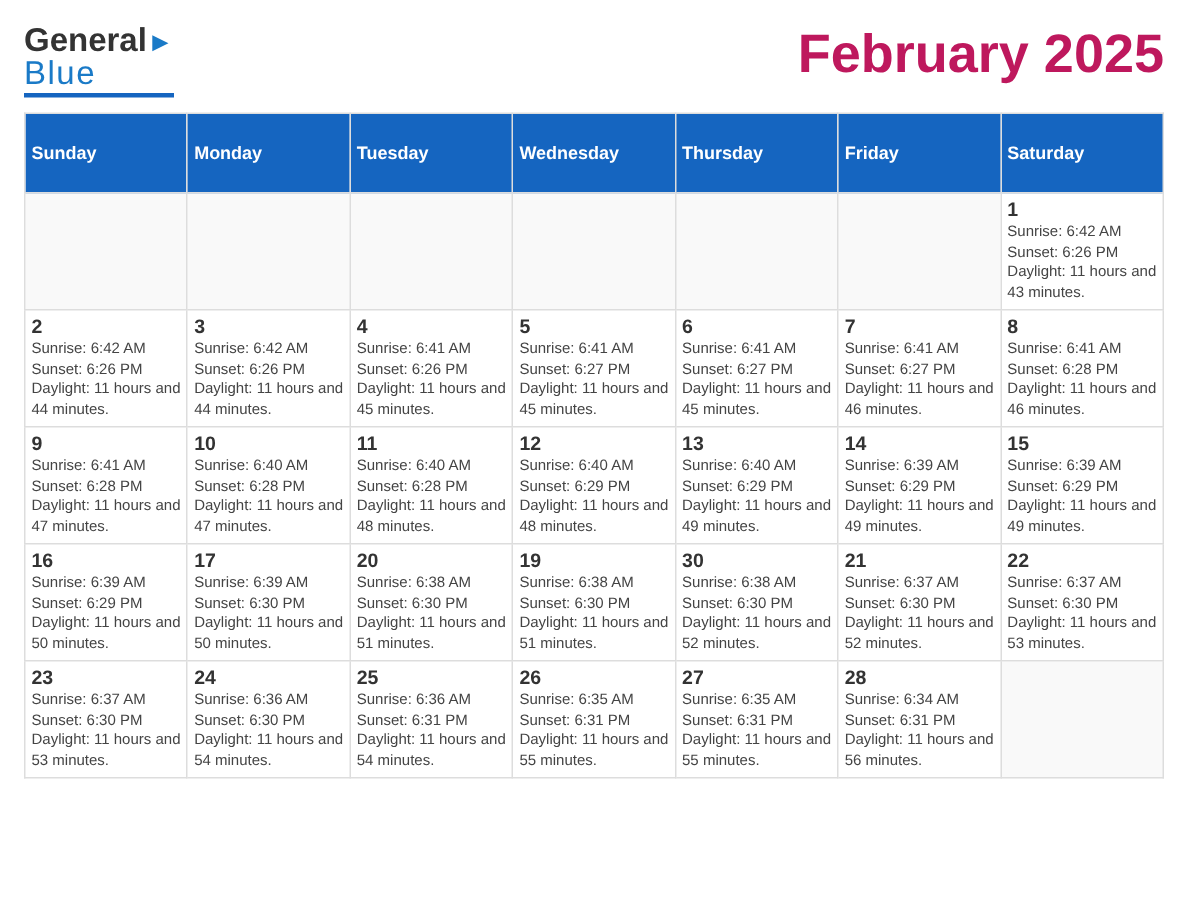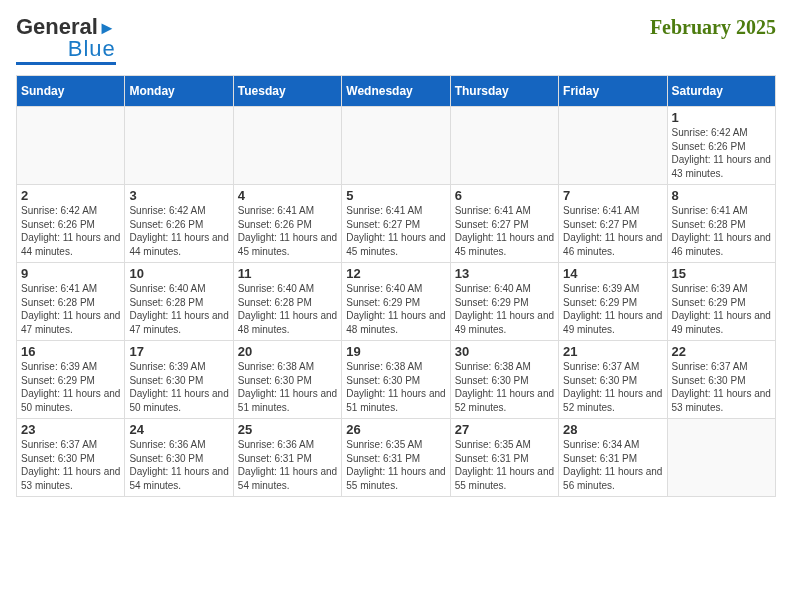--- a/index.html
+++ b/index.html
@@ -18,21 +18,20 @@
     .header {
       display: flex;
       justify-content: space-between;
       align-items: flex-start;
       margin-bottom: 10px;
     }
     .logo {
       display: flex;
       flex-direction: column;
       align-items: flex-start;
-      text-align: right;
     }
     .logo-text {
       font-size: 22px;
       font-weight: bold;
       color: #333;
       line-height: 1;
     }
     .logo-line {
       display: flex;
       align-items: center;
@@ -40,41 +39,40 @@
     .logo-underline {
       width: 100%;
       height: 3px;
       background: #1565c0;
       margin-top: 2px;
     }
     .title-block {
       text-align: right;
     }
     .title-block h1 {
-      font-size: 20px;
-      font-weight: bold;
-      color: #4d7c0f;
+      font-size: 36px;
+      font-weight: bold;
+      color: #be185d;
       line-height: 1.1;
-      font-family: Liberation Serif, serif;
     }
     .title-block h2 {
       font-size: 16px;
       font-weight: normal;
       color: #555;
     }
     .calendar {
       width: 100%;
       border-collapse: collapse;
     }
     .calendar th {
       background: #1565c0;
       color: #fff;
       font-size: 12px;
       font-weight: bold;
-      padding: 8px 4px;
+      padding: 19px 4px;
       border: 1px solid #ddd;
       text-align: left;
     }
     .calendar td {
       border: 1px solid #ddd;
       vertical-align: top;
       padding: 3px 4px;
       width: calc(100%/7);
       font-size: 10px;
       color: #333;

